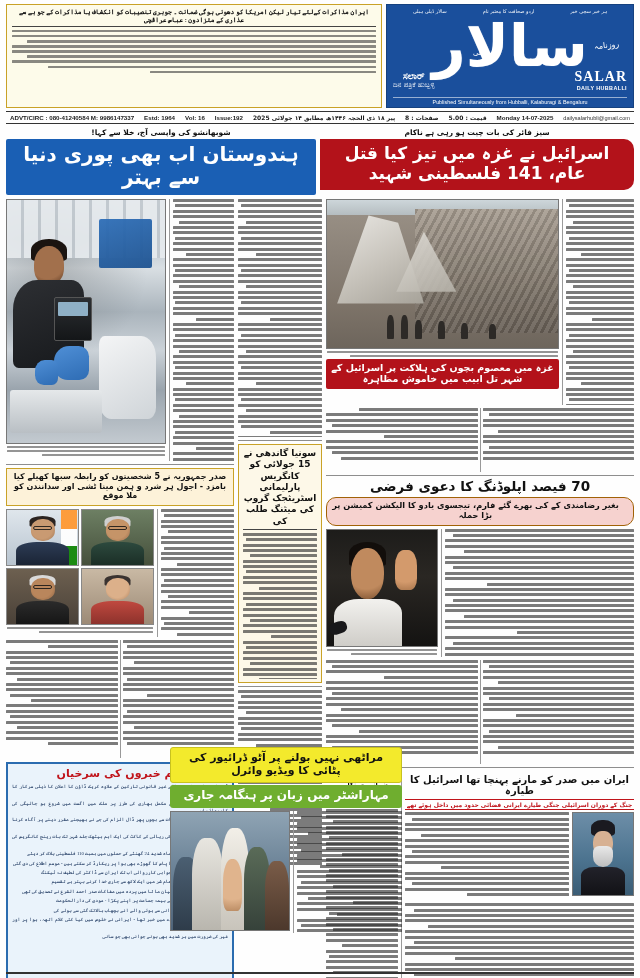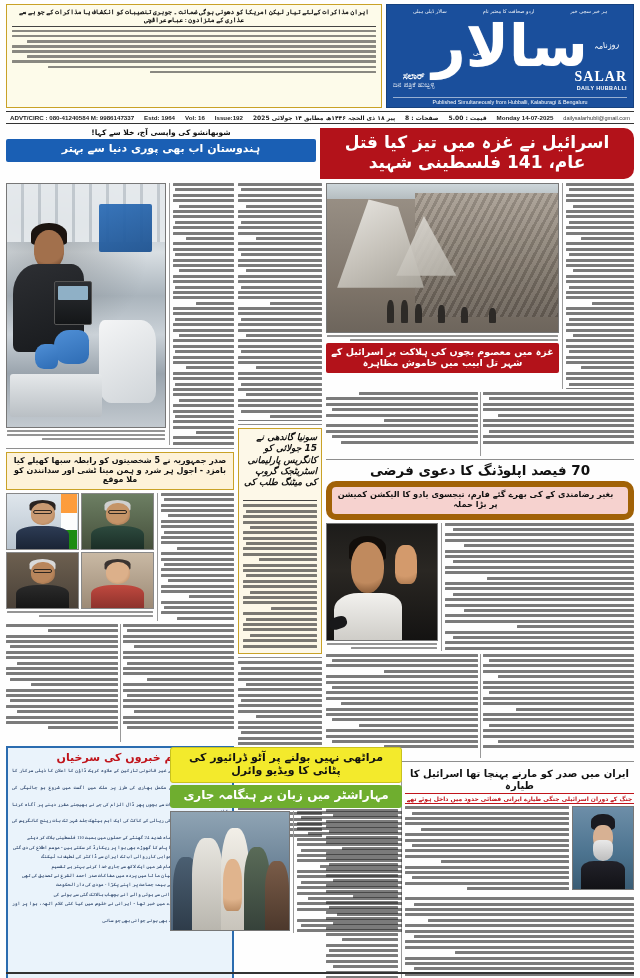--- a/index.html
+++ b/index.html
@@ -174,21 +174,21 @@
     font-family: "DejaVu Sans", sans-serif;
     margin-bottom: 2px;
     color: #111;
   }
 
   .blueban {
     background: #1a5fb4;
     color: #fff;
     direction: rtl;
     text-align: center;
-    font-size: 11px;
+    font-size: 20px;
     font-weight: bold;
     font-family: "DejaVu Sans", sans-serif;
     padding: 4px 6px 6px 6px;
     border-radius: 2px;
     line-height: 1.15;
   }
   .redban {
     background: #b3121a;
     color: #fff;
     direction: rtl;
@@ -343,21 +343,21 @@
     font-weight: bold;
     line-height: 1.2;
   }
   .pill.red {
     background: #b3121a; color: #fff;
     font-size: 9.5px; padding: 3px 5px 4px 5px; margin-top: 2px;
     border-radius: 2px;
   }
   .pill.pink {
     background: #f6d2cf; color: #111;
-    border: 6px solid #a16207;
+    border: 1px solid #a16207;
     font-size: 8.2px; padding: 3px 14px 4px 5px; margin-top: 2px;
     border-radius: 10px;
   }
   .pill.cream {
     background: #fdf2d9; color: #111;
     border: 1px solid #c9a227;
     font-size: 8px; padding: 3px 5px 4px 5px; margin-top: 2px;
   }
   .pill.green {
     background: #6fae2f; color: #fff;
@@ -507,26 +507,26 @@
     margin-bottom: 2px;
     color: #15305a;
   }
 
   .boxed-cream {
     border: 1px solid #c9a227;
     background: #fdf8e8;
     padding: 3px 4px;
   }
   .mini-head {
-    direction: rtl; 
+    direction: rtl; text-align: center;
     font-family: "DejaVu Sans", sans-serif;
     font-weight: bold; font-size: 9px;
     line-height: 1.25; color:#111;
     border-bottom: 1px solid #444;
-    padding-bottom: 12px; margin-bottom: 3px; font-style: italic;
+    padding-bottom: 2px; margin-bottom: 3px;
   }
   .tiny-head {
     direction: rtl; text-align: center;
     font-family: "DejaVu Sans", sans-serif;
     font-weight: bold; font-size: 6.6px;
     color:#111; margin: 2px 0;
   }
   .redline {
     direction: rtl; text-align: center;
     font-family: "DejaVu Sans", sans-serif;
@@ -592,20 +592,21 @@
     <span>Monday 14-07-2025</span>
     <span class="email">dailysalarhubli@gmail.com</span>
   </div>
 
   <div class="bannerrow">
     <div class="ban-left">
       <div class="kicker">شوبھانشو کی واپسی آج، خلا سے کہا!</div>
       <div class="blueban">ہندوستان اب بھی پوری دنیا سے بہتر</div>
     </div>
     <div class="ban-right">
+      <div class="kicker">سیز فائر کی بات چیت ہو رہی ہے ناکام</div>
       <div class="redban">اسرائیل نے غزہ میں تیز کیا قتل عام، 141 فلسطینی شہید</div>
     </div>
   </div>
 
   <div class="main">
 
     <div class="col-left">
 
       <div style="display:flex; gap:3px; align-items:flex-start;">
         <div style="width:160px;">

